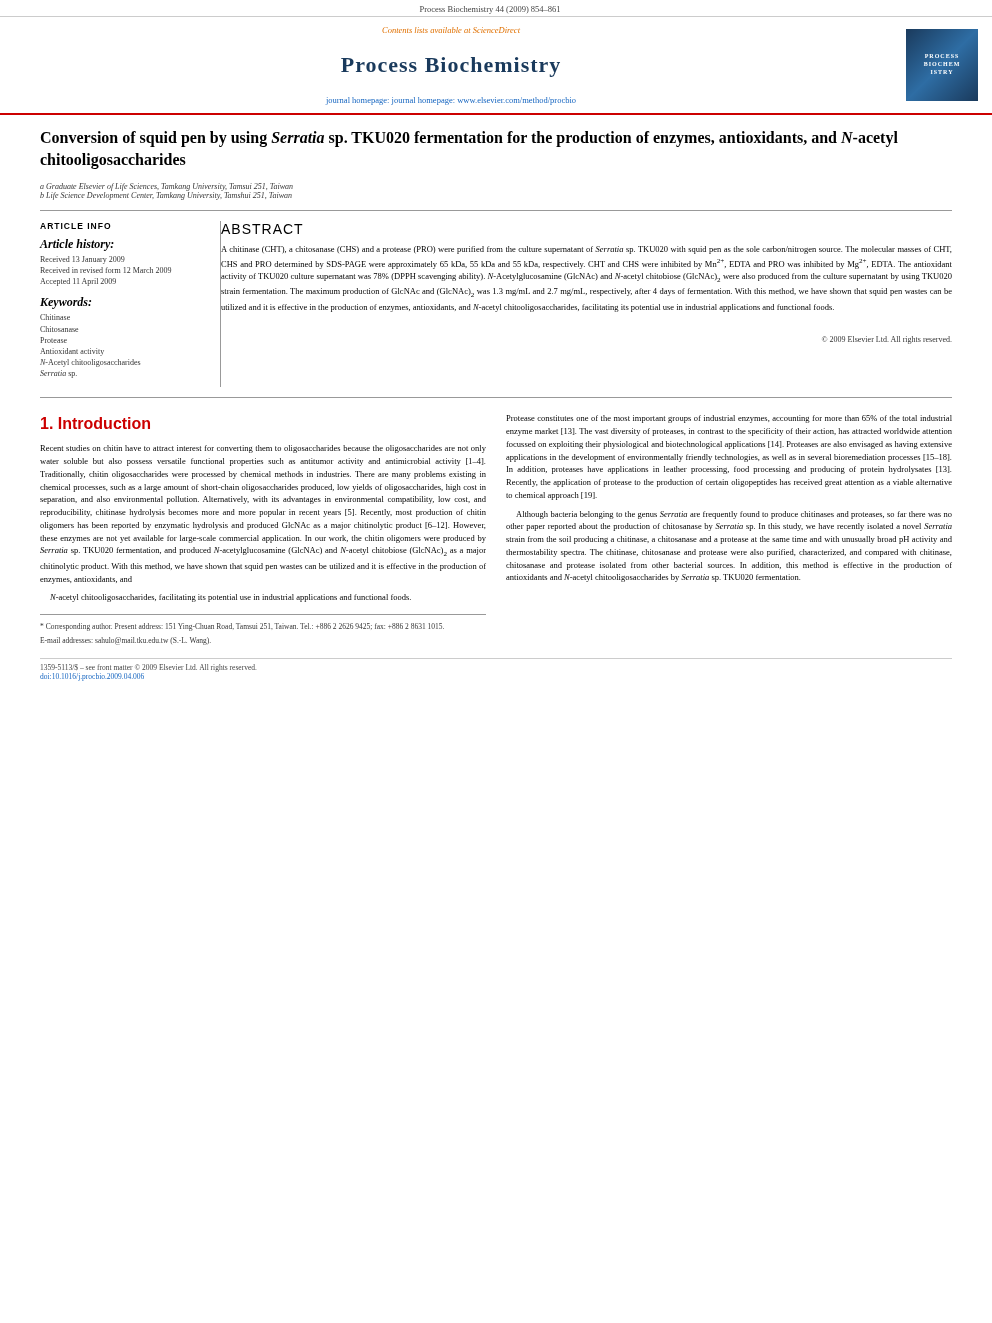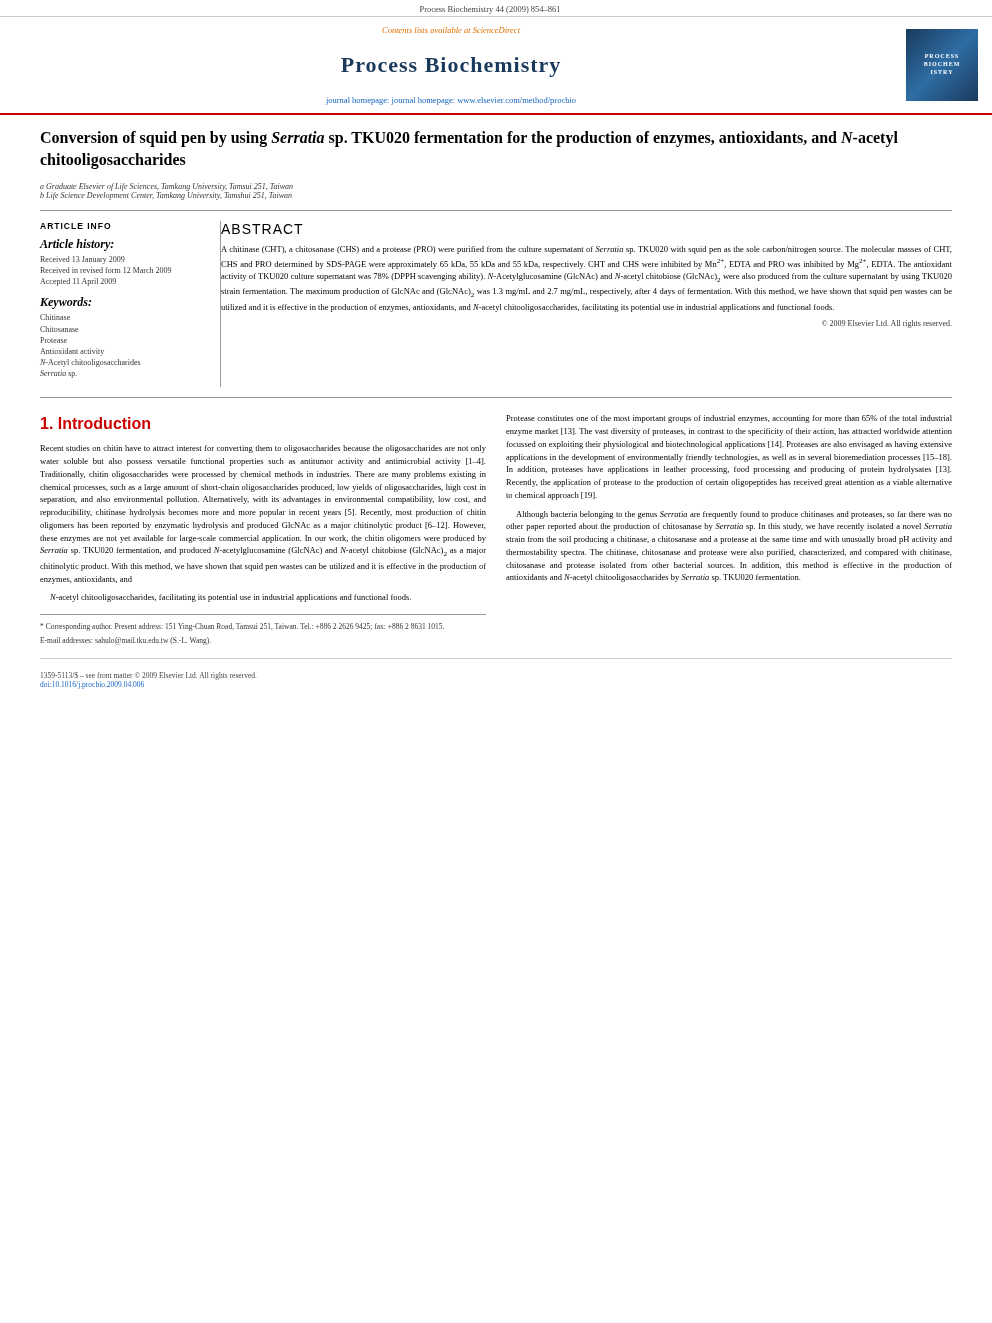--- a/index.html
+++ b/index.html
@@ -227,21 +227,21 @@
     .abstract-text {
       font-size: 8.5px;
       color: #000;
       line-height: 1.5;
       text-align: justify;
     }
 
     .copyright {
       font-size: 8px;
       text-align: right;
-      margin-top: 6px;
+      margin-top: 22px;
       color: #333;
     }
 
     
     .body-columns {
       display: flex;
       gap: 20px;
     }
 
     .body-col {
@@ -281,21 +281,21 @@
       margin-bottom: 3px;
       text-indent: 0 !important;
     }
 
     
     .page-footer {
       margin-top: 8px;
       font-size: 7.5px;
       color: #444;
       border-top: 1px solid #ccc;
-      padding-top: 12px;
+      padding-top: 4px;
       display: flex;
       justify-content: space-between;
     }
   </style>
 </head>
 <body>
 
 <div class="page">
 
   <div class="journal-bar">

